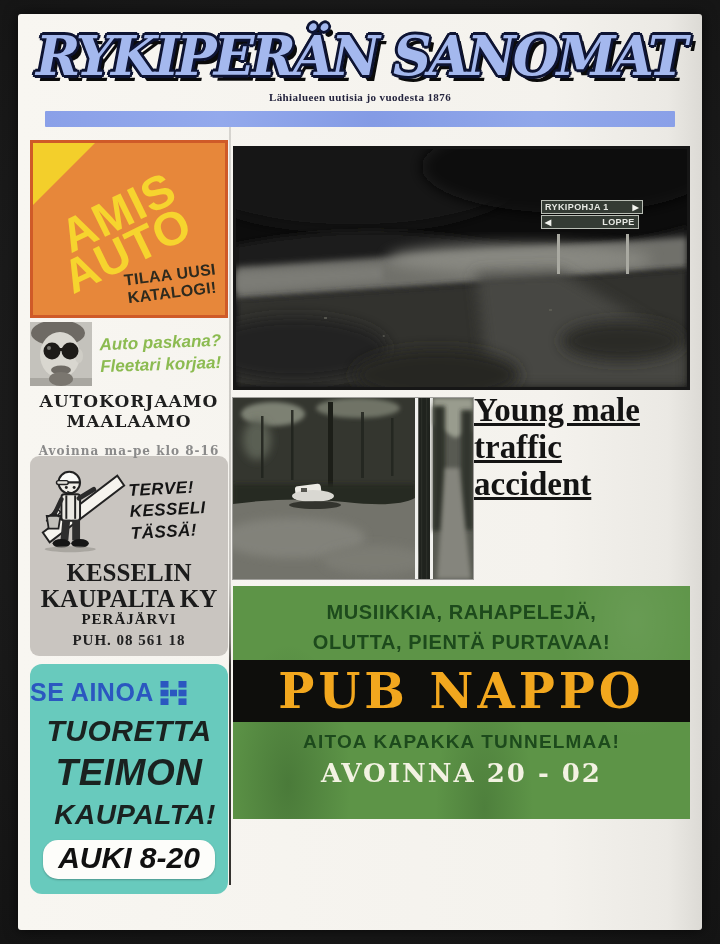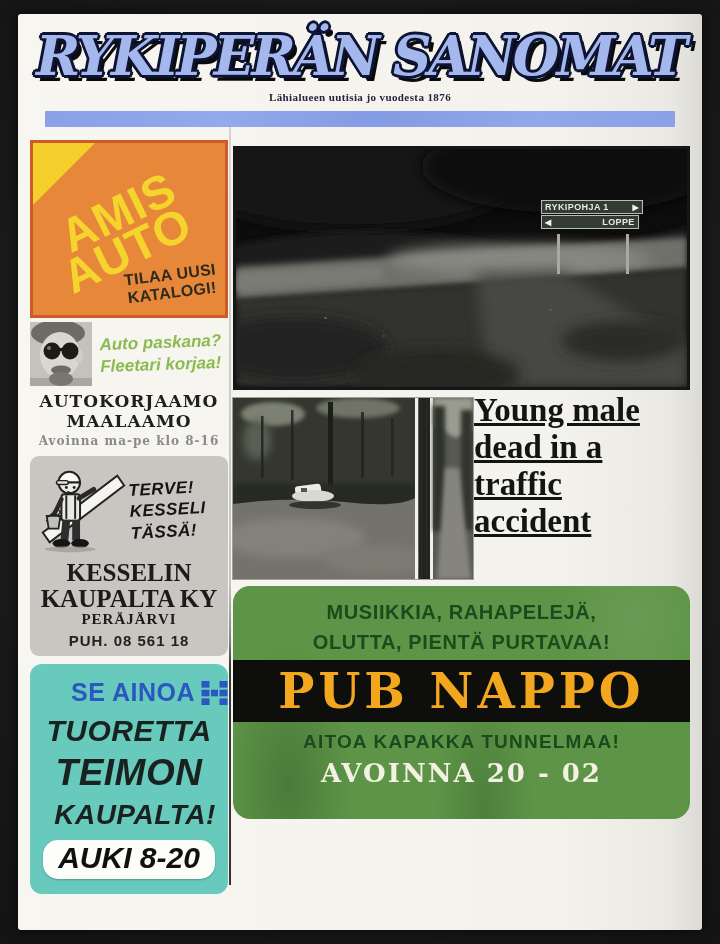--- a/index.html
+++ b/index.html
@@ -72,34 +72,34 @@
   .ad-fleetari{margin-top:4px;height:128px;}
   .fl-top{display:flex;}
   .fl-face{width:62px;height:64px;flex:none;}
   .fl-slogan{
     margin:10px 0 0 8px;font-style:italic;font-weight:bold;font-size:17px;line-height:1.3;
     color:#8cbb51;transform:rotate(-2deg);white-space:nowrap;
   }
   .fl-slogan span{display:block;}
   .fl-title{margin-top:6px;text-align:center;font-family:"DejaVu Serif", serif;font-weight:bold;font-size:17px;letter-spacing:1px;line-height:1.15;color:#1f1f1f;}
   .fl-title span{display:block;}
-  .fl-hours{margin-top:3px;text-align:center;font-family:"DejaVu Serif", serif;font-weight:bold;font-size:12px;letter-spacing:1px;color:#8a8a8a;}
+  .fl-hours{margin-top:13px;text-align:center;font-family:"DejaVu Serif", serif;font-weight:bold;font-size:12px;letter-spacing:1px;color:#8a8a8a;}
   
   .ad-kesseli{margin-top:6px;height:200px;box-sizing:border-box;background:#c9c5c0;border-radius:9px;padding:6px 4px;}
   .ks-top{display:flex;height:96px;}
   .ks-cartoon{width:96px;height:98px;flex:none;}
   .ks-bubble{margin:16px 0 0 0;font-style:italic;font-weight:bold;font-size:17px;line-height:1.25;color:#141414;transform:rotate(-3deg);letter-spacing:.5px;}
   .ks-bubble span{display:block;}
   .ks-company{margin-top:2px;text-align:center;font-family:"Liberation Serif", serif;font-weight:bold;font-size:25px;line-height:1.02;color:#1b1b1b;}
   .ks-company span{display:block;}
   .ks-location{text-align:center;font-family:"Liberation Serif", serif;font-weight:bold;font-size:15px;color:#1b1b1b;letter-spacing:1px;line-height:1.1;}
-  .ks-phone{margin-top:4px;text-align:center;font-family:Liberation Sans, sans-serif;font-weight:bold;font-size:15px;color:#222;letter-spacing:1px;}
+  .ks-phone{margin-top:4px;text-align:center;font-family:Liberation Serif, serif;font-weight:bold;font-size:15px;color:#222;letter-spacing:1px;}
   
   .ad-teimo{margin-top:8px;height:230px;box-sizing:border-box;background:#68cabd;border-radius:12px;text-align:center;padding-top:14px;}
-  .tm-brand{display:flex;justify-content:flex-end;align-items:center;gap:6px;color:#2b57c0;font-weight:bold;font-size:25px;letter-spacing:.5px;}
+  .tm-brand{display:flex;justify-content:flex-start;align-items:center;gap:6px;color:#2b57c0;font-weight:bold;font-size:25px;letter-spacing:.5px;}
   .tm-lines span{display:block;font-style:italic;font-weight:bold;color:#1a2220;letter-spacing:.5px;}
   .tm-line-0{font-size:30px;margin-top:7px;}
   .tm-line-1{font-size:37px;margin-top:4px;}
   .tm-line-2{font-size:28px;margin-top:5px;padding-left:12px;}
   .tm-pill{
     margin:9px auto 0;width:172px;background:#fdfdfa;border-radius:15px;padding:1px 0 4px;
     font-style:italic;font-weight:bold;font-size:30px;color:#101010;box-shadow:0 1px 2px rgba(0,0,0,.25);
   }
   
   .headline-main{margin:0;font-family:"Liberation Serif", serif;font-weight:bold;font-size:36px;line-height:1.05;color:#121212;letter-spacing:-.5px;}
@@ -125,21 +125,20 @@
   .headline-sec{margin:-6px 0 0 1px;font-family:"Liberation Serif", serif;font-weight:bold;font-size:33px;line-height:1.12;color:#141414;text-decoration:underline;}
   .headline-sec span{display:block;}
   
   .ad-nappo{
     margin-top:7px;height:233px;box-sizing:border-box;text-align:center;padding-top:11px;
     background-color:#5d9447;
     background-image:
       radial-gradient(ellipse 90px 200px at 12% 85%, rgba(25,55,22,.28), transparent 70%),
       radial-gradient(ellipse 70px 190px at 55% 95%, rgba(25,55,22,.22), transparent 70%),
       radial-gradient(ellipse 110px 170px at 88% 15%, rgba(255,255,255,.07), transparent 70%);
-    border-radius: 17px;
   }
   .np-offer{font-weight:bold;font-size:20px;line-height:1.5;color:#1d4a1c;letter-spacing:.6px;}
   .np-offer span{display:block;}
   .np-band{margin-top:3px;height:62px;background:#0e0e0c;display:flex;align-items:center;justify-content:center;}
   .np-name{font-family:"DejaVu Serif", serif;font-weight:bold;font-size:48px;color:#f2a71e;letter-spacing:4px;white-space:nowrap;}
   .np-slogan{margin-top:9px;font-weight:bold;font-size:19px;color:#1d4a1c;letter-spacing:1.2px;}
   .np-hours{margin-top:5px;font-family:"DejaVu Serif", serif;font-weight:bold;font-size:26px;color:#f3f2e2;letter-spacing:2px;}
 </style>
 </head>
 <body>
@@ -337,21 +336,20 @@
               <rect x="197" y="0" width="3" height="181" fill="#f1f1ee"></rect>
               <rect x="200" y="0" width="40" height="181" fill="#585a52"></rect>
               <polygon points="200,0 240,0 240,32 222,40 200,26" fill="#999c8e" filter="url(#b3)"></polygon>
               <rect x="200" y="8" width="12" height="125" fill="#2e312a" filter="url(#b3)"></rect>
               <rect x="228" y="12" width="12" height="120" fill="#33362f" filter="url(#b3)"></rect>
               <polygon points="212,70 226,70 238,181 204,181" fill="#85857d" filter="url(#b3)"></polygon>
             </svg>
           </div>
           <h2 class="headline-sec">
             <span>Young male</span>
-            <span>dead in a</span>
             <span>traffic</span>
             <span>accident</span>
           </h2>
         </div>
 
         <div class="ad-nappo">
           <div class="np-offer">
             <span>MUSIIKKIA, RAHAPELEJÄ,</span>
             <span>OLUTTA, PIENTÄ PURTAVAA!</span>
           </div>

